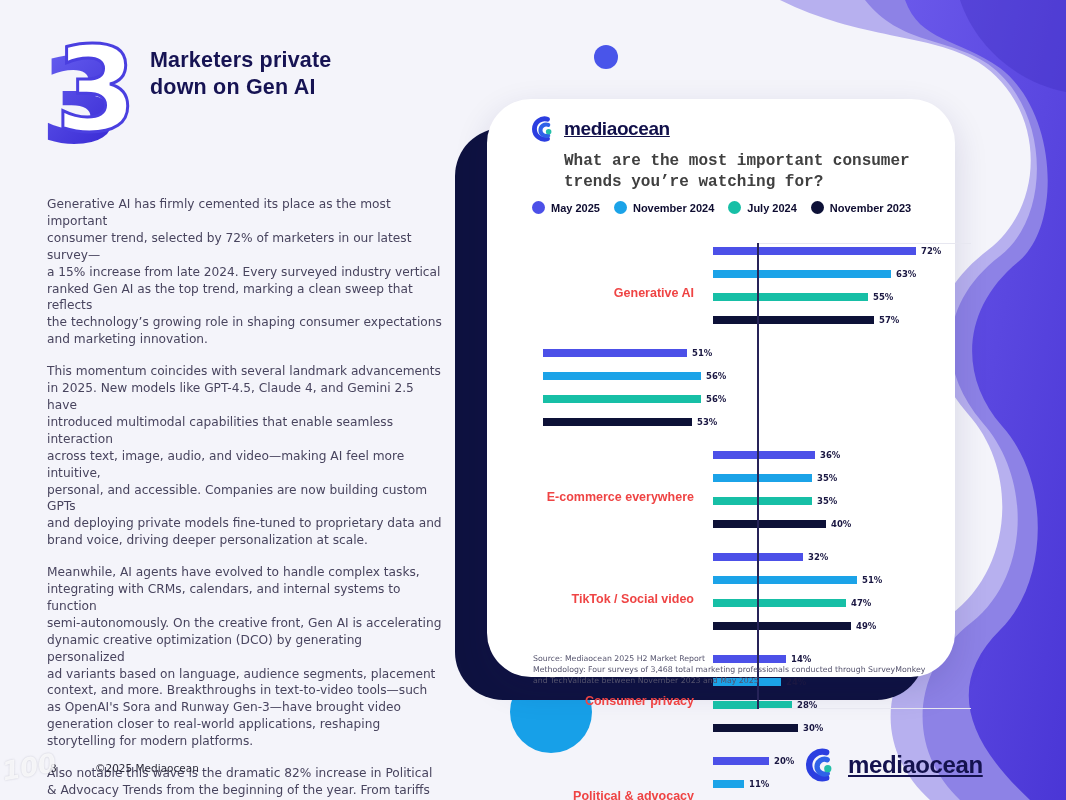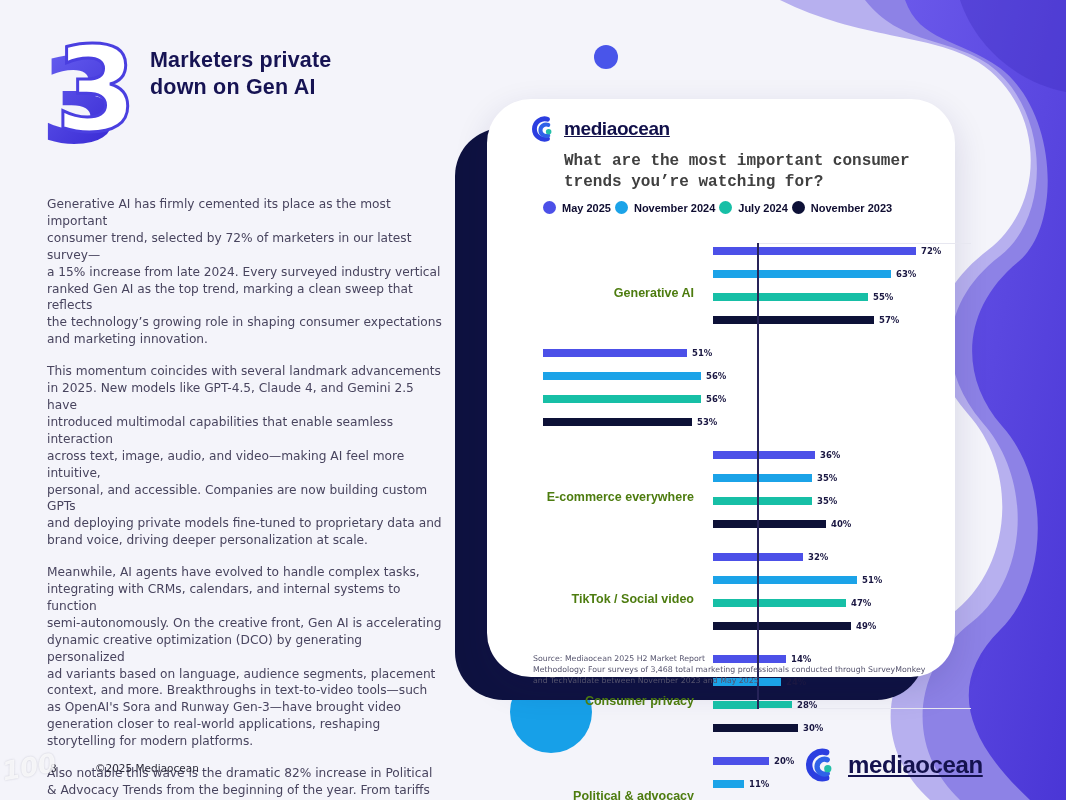--- a/index.html
+++ b/index.html
@@ -49,35 +49,35 @@
   .card-logo svg { width:26px; height:26px; }
   .brand-word { font-size:19px; font-weight:bold; color:#11104a; letter-spacing:-.4px;
     font-family:"Liberation Sans","DejaVu Sans",sans-serif;text-decoration:underline; }
 
   .card-question {
     position:absolute; left:45px; top:52px; width:400px;
     font-size:16px; line-height:21px; font-weight:bold; color:#404040;
     white-space:pre-line; font-family:Liberation Mono, monospace;margin-left:32px;
   }
 
-  .legend { position:absolute; left:45px; top:102px; display:flex; align-items:flex-start; gap:4px;margin-left:11px; }
+  .legend { position:absolute; left:45px; top:102px; display:flex; align-items:flex-start; gap:14px; }
   .legend-item { display:flex; align-items:center; gap:6px; }
   .legend-dot { width:13px; height:13px; border-radius:50%; }
   .legend-label { font-size:11px; font-weight:bold; color:#0e0c30;
     font-family:"Liberation Sans","DejaVu Sans",sans-serif; }
 
   
   .chart { position:absolute; left:46px; top:148px; width:410px; }
   .axis-line { position:absolute; left:224px; top:-4px; width:2px; height:466px; background:#262358; }
   .plot-edge { position:absolute; left:226px; height:1px; width:212px; background:#e7e7f0; }
   .plot-edge.top { top:-4px; } .plot-edge.bottom { top:461px; }
   .crow { display:flex; margin-bottom:10px; }
   .crow-label {
     width:170px; padding-right:9px; text-align:right; align-self:center;
-    font-size:12.5px; font-weight:bold; color:#4d7c0f; line-height:14px;
+    font-size:12.5px; font-weight:bold; color:#ef4444; line-height:14px;
     font-family:"Liberation Sans","DejaVu Sans",sans-serif;
   }
   .bars { margin-left:10px; }
   .bar-line { display:flex; align-items:center; height:8px; margin-bottom:15px; }
   .bar { height:8px; }
   .bar-val { font-size:8.5px; font-weight:bold; color:#1a1742; margin-left:5px; white-space:nowrap; }
 
   .card-source {
     position:absolute; left:46px; top:533px; width:400px;
     font-size:7.8px; line-height:11px; color:#55536d; white-space:pre-line;margin-top:21px;

